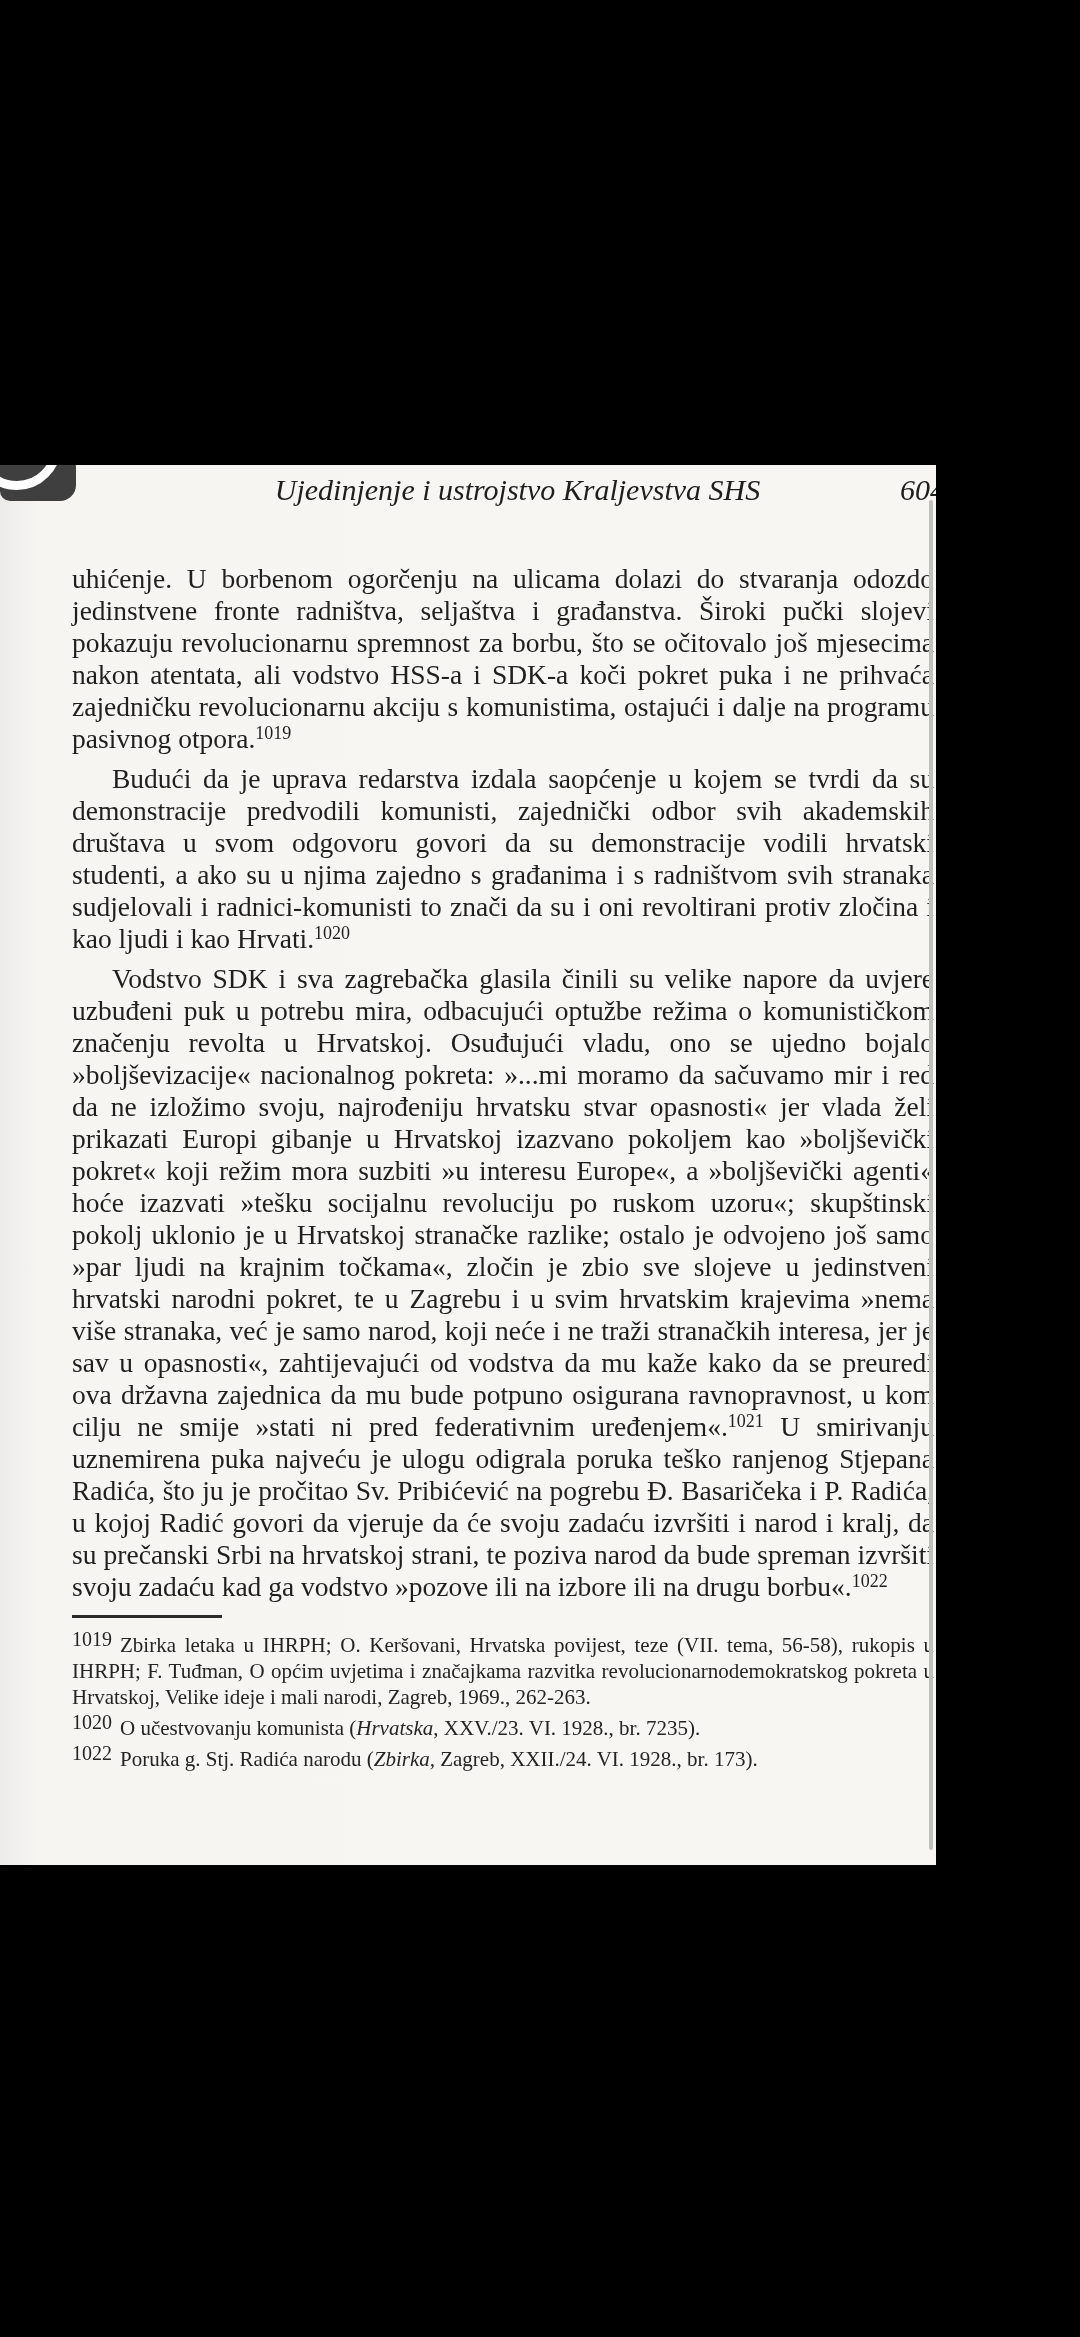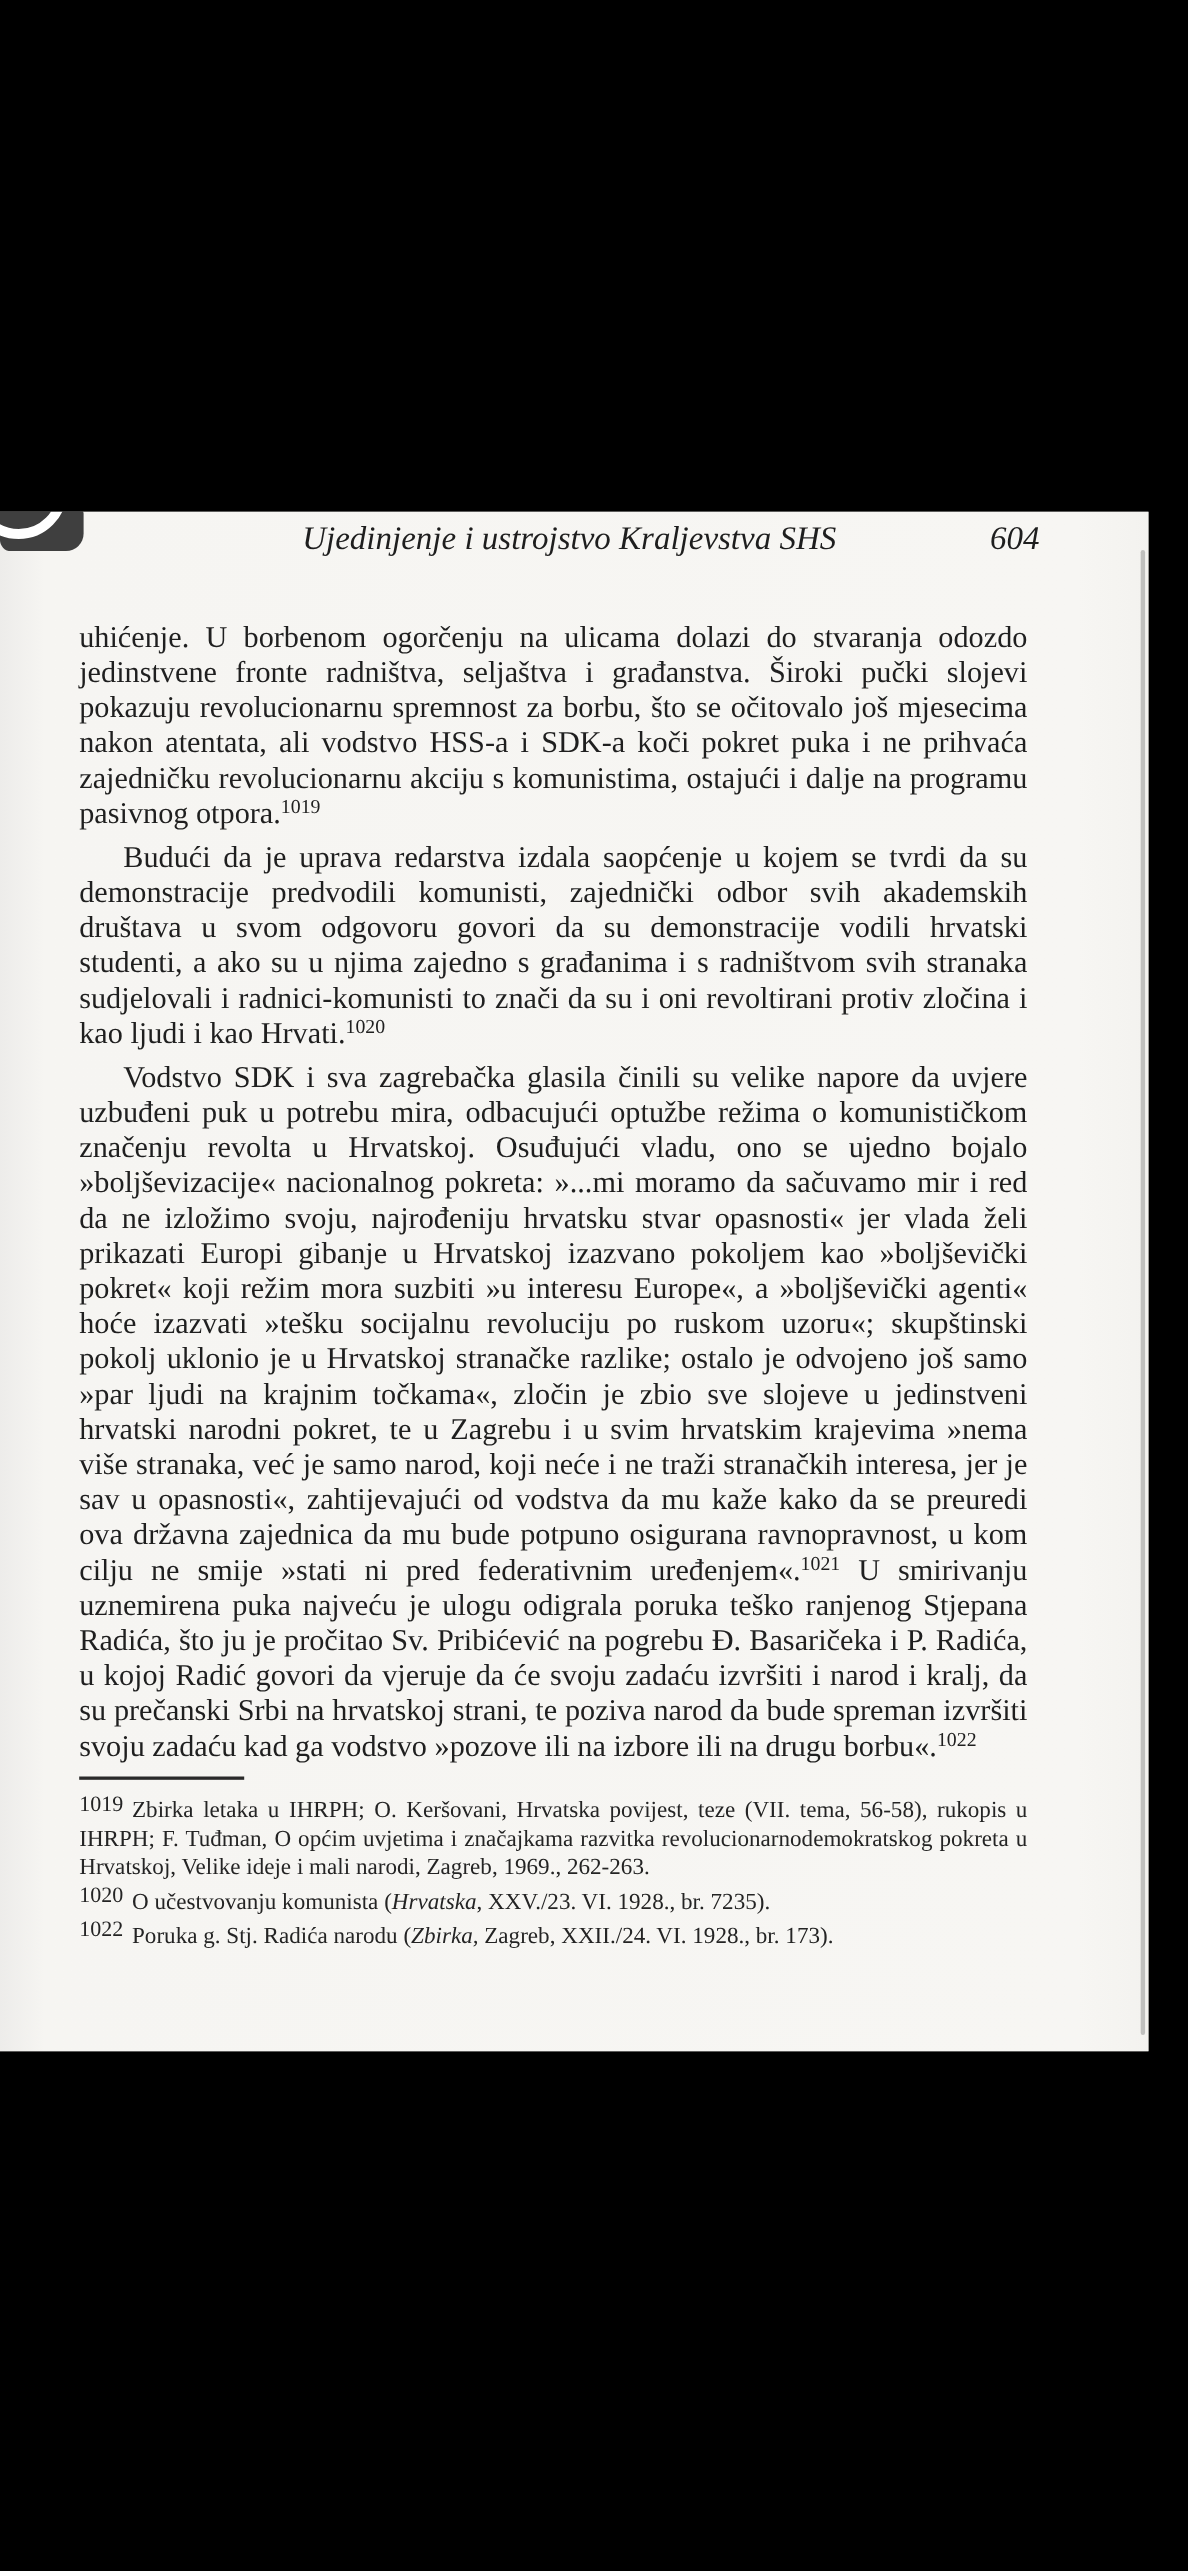--- a/index.html
+++ b/index.html
@@ -18,21 +18,21 @@
     z-index: 3;
   }
   .bottom-bar {
     position: absolute; left: 0; top: 1865px;
     width: 1080px; height: 472px;
     background: #000;
     z-index: 3;
   }
   .page {
     position: absolute; left: 0; top: 465px;
-    width: 1044px; height: 1400px;
+    width: 936px; height: 1400px;
     background: #f5f4f1;
     background-image: linear-gradient(90deg, #edecea 0, #f6f5f2 40px, #f7f6f3 980px, #f1f0ed 1080px);
     overflow: hidden;
     color: #222;
     z-index: 2;
   }
   
   .float-button {
     position: absolute; left: 0; top: -2px;
     width: 76px; height: 38px;

